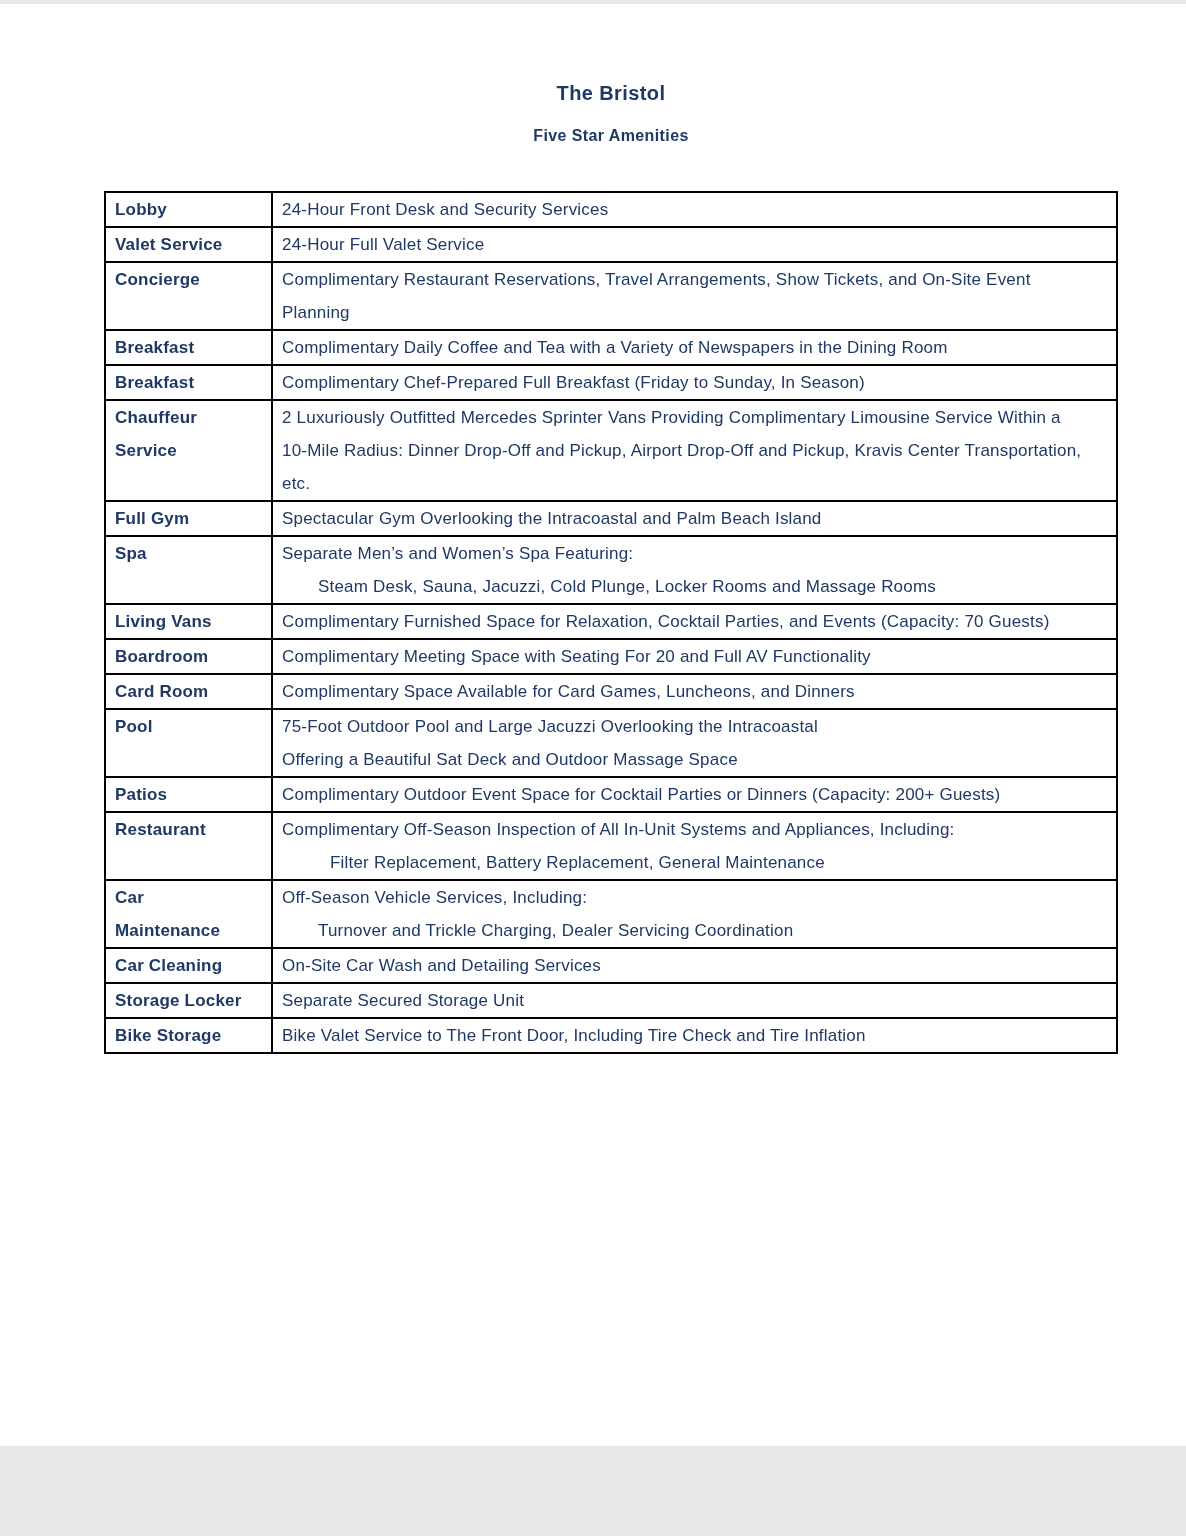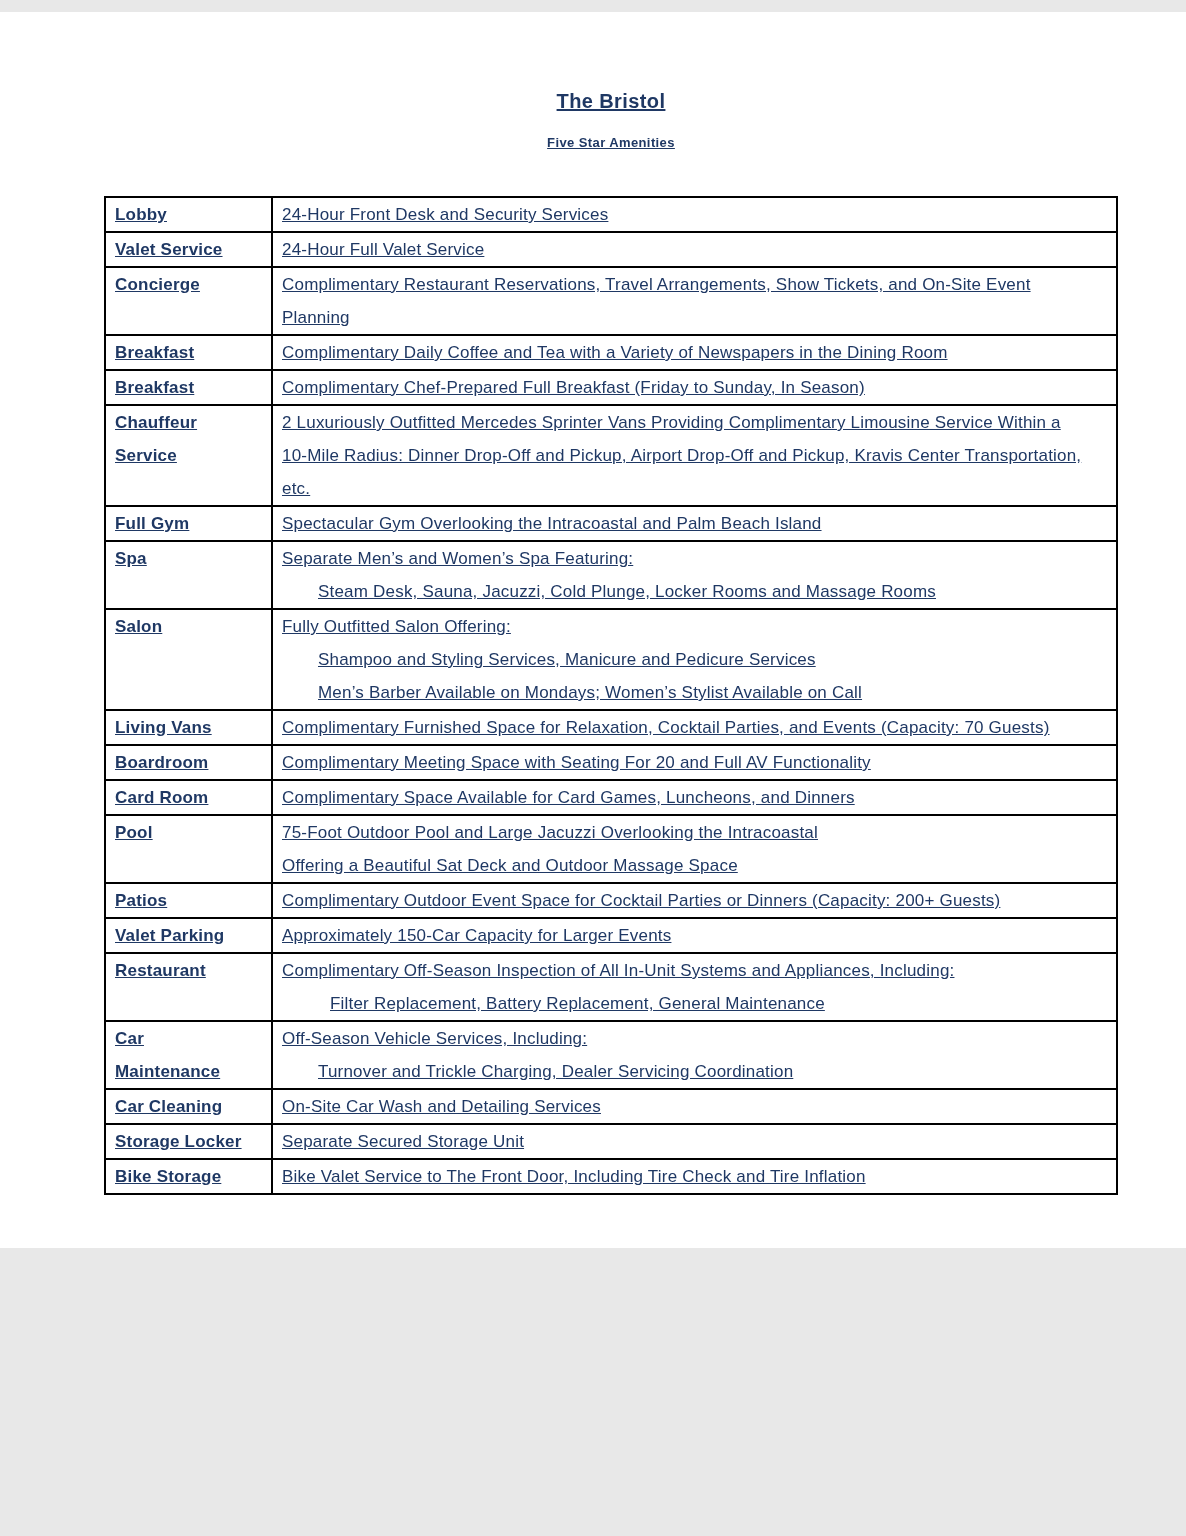--- a/index.html
+++ b/index.html
@@ -4,41 +4,40 @@
 <style>
   :root{
     --navy:#1f3864;
     --border:#000000;
     --bg:#ffffff;
   }
   html,body{margin:0;padding:0;background:#e8e8e8;}
   .doc-page{
     position:relative;
     width:1186px;
-    height:1236px;
-    margin:12px auto;
+    height:1442px;
+    margin:4px auto;
     background:var(--bg);
     color:var(--navy);
     font-family:"Liberation Sans", sans-serif;
     overflow:hidden;
-    text-decoration:underline;
   }
   .doc-header{
     width:1014px;
     margin-left:104px;
     padding-top:78px;
     text-align:center;
   }
   .doc-title{
     font-size:20px;
     font-weight:bold;
     letter-spacing:0.4px;
   }
   .doc-subtitle{
-    font-size:13px;
+    font-size:16px;
     font-weight:bold;
     letter-spacing:0.4px;
     margin-top:22px;
   }
   table.amenities{
     border-collapse:collapse;
     table-layout:fixed;
     width:1014px;
     margin:46px 0 0 104px;
   }
@@ -141,30 +140,20 @@
     <tr>
       <td class="label-cell">
             <div class="line">Spa</div>
           </td>
       <td class="content-cell">
             <div class="line">Separate Men’s and Women’s Spa Featuring:</div>
             <div class="line indent-1">Steam Desk, Sauna, Jacuzzi, Cold Plunge, Locker Rooms and Massage Rooms</div>
           </td>
     </tr>
 
-    <tr>
-      <td class="label-cell">
-            <div class="line">Salon</div>
-          </td>
-      <td class="content-cell">
-            <div class="line">Fully Outfitted Salon Offering:</div>
-            <div class="line indent-1">Shampoo and Styling Services, Manicure and Pedicure Services</div>
-            <div class="line indent-1">Men’s Barber Available on Mondays; Women’s Stylist Available on Call</div>
-          </td>
-    </tr>
 
     <tr>
       <td class="label-cell">
             <div class="line">Living Vans</div>
           </td>
       <td class="content-cell">
             <div class="line">Complimentary Furnished Space for Relaxation, Cocktail Parties, and Events (Capacity: 70 Guests)</div>
           </td>
     </tr>
 
@@ -198,28 +187,20 @@
 
     <tr>
       <td class="label-cell">
             <div class="line">Patios</div>
           </td>
       <td class="content-cell">
             <div class="line">Complimentary Outdoor Event Space for Cocktail Parties or Dinners (Capacity: 200+ Guests)</div>
           </td>
     </tr>
 
-    <tr>
-      <td class="label-cell">
-            <div class="line">Valet Parking</div>
-          </td>
-      <td class="content-cell">
-            <div class="line">Approximately 150-Car Capacity for Larger Events</div>
-          </td>
-    </tr>
 
     <tr>
       <td class="label-cell">
             <div class="line">Restaurant</div>
           </td>
       <td class="content-cell">
             <div class="line">Complimentary Off-Season Inspection of All In-Unit Systems and Appliances, Including:</div>
             <div class="line indent-2">Filter Replacement, Battery Replacement, General Maintenance</div>
           </td>
     </tr>

